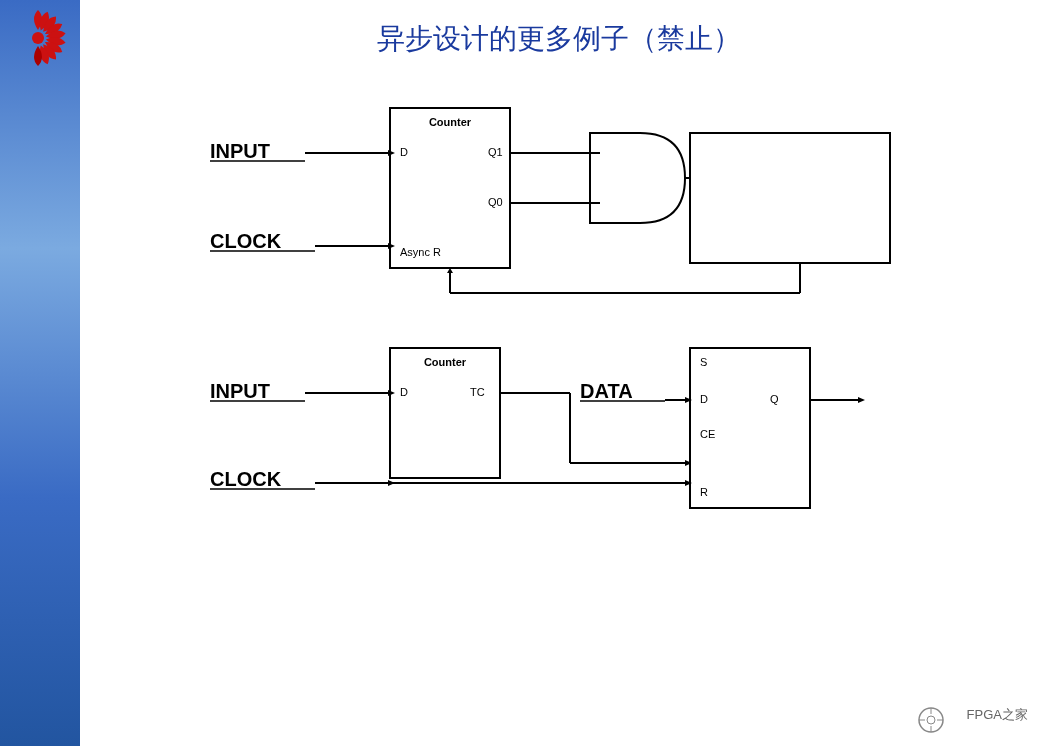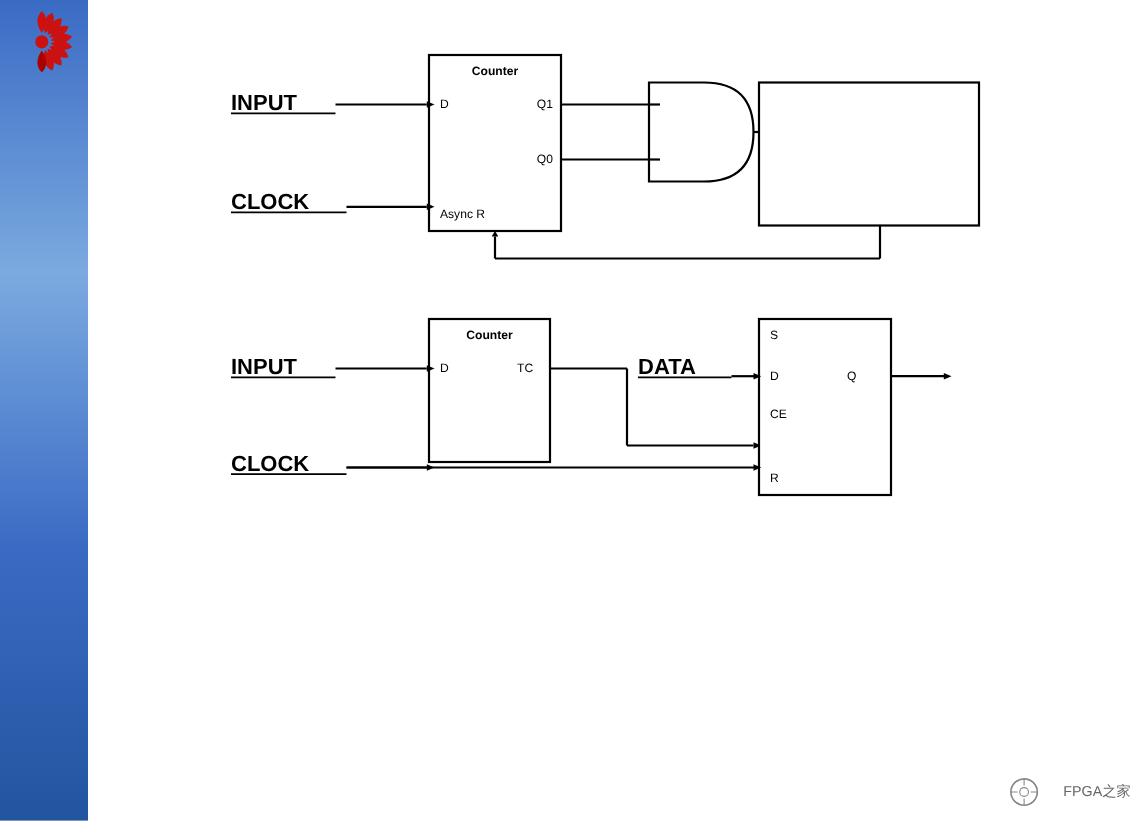--- a/index.html
+++ b/index.html
@@ -77,20 +77,21 @@
         <path d="M0,-28 Q8,-20 0,-8 Q-8,-20 0,-28" fill="#cc1111" transform="rotate(160)"></path>
         <path d="M0,-28 Q8,-20 0,-8 Q-8,-20 0,-28" fill="#aa0000" transform="rotate(180)"></path>
         <circle cx="0" cy="0" r="6" fill="#cc1111"></circle>
       </g>
     </svg>
   </div>
 </div>
 
 <div class="main-content">
 
+  <div class="title">异步设计的更多例子（禁止）</div>
 
   <div style="position:relative; height: 230px;">
     <svg width="860" height="230" style="position:absolute;top:0;left:0;">
 
       <rect x="280" y="30" width="120" height="160" fill="white" stroke="black" stroke-width="2"></rect>
       <text x="340" y="48" text-anchor="middle" font-size="11" font-weight="bold">Counter</text>
       <text x="290" y="78" font-size="11">D</text>
       <text x="378" y="78" font-size="11">Q1</text>
       <text x="378" y="128" font-size="11">Q0</text>
       <text x="290" y="178" font-size="11">Async R</text>
@@ -177,21 +178,21 @@
       <line x1="700" y1="82" x2="750" y2="82" stroke="black" stroke-width="2"></line>
       <polygon points="748,79 748,85 755,82" fill="black"></polygon>
 
       <line x1="205" y1="165" x2="578" y2="165" stroke="black" stroke-width="2"></line>
       <polygon points="575,162 575,168 582,165" fill="black"></polygon>
 
     </svg>
   </div>
 
 
-  <div style="position:absolute; bottom:12px; right:10px; display:flex; align-items:center; gap:22px;">
+  <div style="position:absolute; bottom:12px; right:10px; display:flex; align-items:flex-start; gap:22px;">
     <svg width="28" height="28" viewBox="0 0 28 28">
       <circle cx="14" cy="14" r="12" fill="none" stroke="#888" stroke-width="1.5"></circle>
       <circle cx="14" cy="14" r="4" fill="none" stroke="#888" stroke-width="1"></circle>
       <line x1="14" y1="2" x2="14" y2="8" stroke="#888" stroke-width="1"></line>
       <line x1="14" y1="20" x2="14" y2="26" stroke="#888" stroke-width="1"></line>
       <line x1="2" y1="14" x2="8" y2="14" stroke="#888" stroke-width="1"></line>
       <line x1="20" y1="14" x2="26" y2="14" stroke="#888" stroke-width="1"></line>
     </svg>
     <span style="font-size:13px; color:#666;">FPGA之家</span>
   </div>

